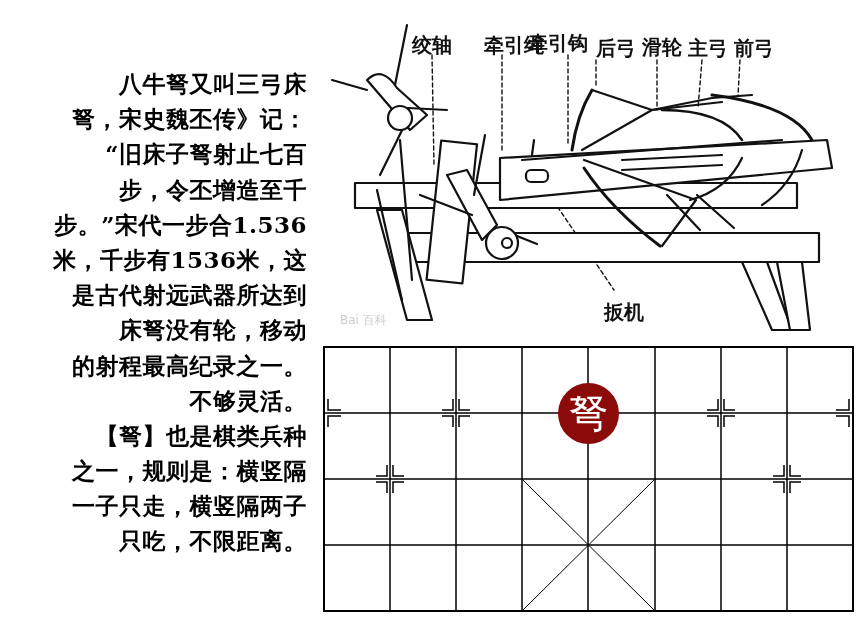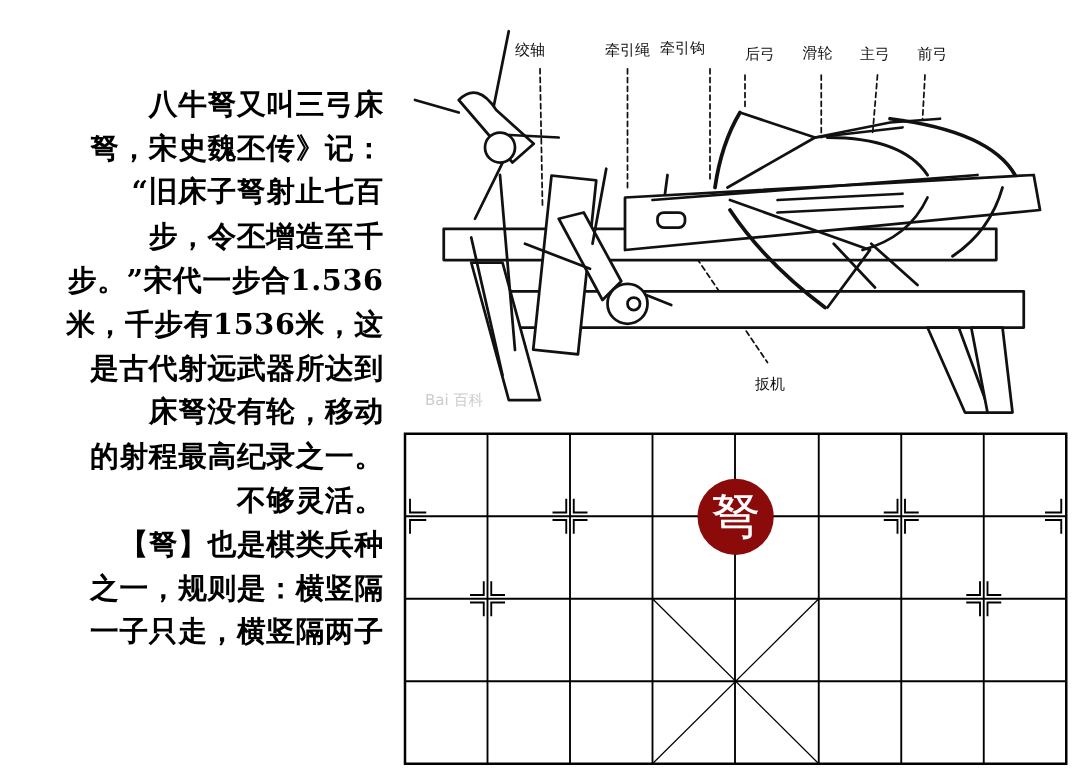--- a/index.html
+++ b/index.html
@@ -16,21 +16,21 @@
     white-space: nowrap; font-weight: bold; letter-spacing: 0.5px; text-align: right;
   }
   .indent { padding-left: 58px; }
   .indent2 { padding-left: 44px; }
   .illustration {
     position: absolute; left: 322px; top: 0; width: 544px; height: 345px;
   }
   .illustration svg { width: 100%; height: 100%; }
   .label {
     position: absolute; font-family: "DejaVu Sans", "Liberation Sans", sans-serif;
-    font-weight: normal; font-size: 12px; color: #111; white-space: nowrap;
+    font-weight: bold; font-size: 20px; color: #111; white-space: nowrap;
   }
   .board {
     position: absolute; left: 324px; top: 347px; width: 529px; height: 264px;
   }
   .board svg { width: 100%; height: 100%; overflow: visible; }
   .piece {
     position: absolute; left: 558px; top: 383px; width: 61px; height: 61px;
     border-radius: 50%; background: #8b0a0a;
     color: #ffffff; font-size: 40px; line-height: 61px; text-align: center;
     font-family: "DejaVu Serif", "Liberation Serif", serif;
@@ -46,20 +46,21 @@
   <div class="line">步，令丕增造至千</div>
   <div class="line">步。”宋代一步合1.536</div>
   <div class="line">米，千步有1536米，这</div>
   <div class="line">是古代射远武器所达到</div>
   <div class="line indent">床弩没有轮，移动</div>
   <div class="line">的射程最高纪录之一。</div>
   <div class="line">不够灵活。</div>
   <div class="line indent2">【弩】也是棋类兵种</div>
   <div class="line">之一，规则是：横竖隔</div>
   <div class="line">一子只走，横竖隔两子</div>
+  <div class="line">只吃，不限距离。</div>
 </div>
 
 <div class="illustration">
   <svg viewBox="0 0 544 345" fill="none" stroke="#111" stroke-width="2.2" stroke-linejoin="round" stroke-linecap="round">
 
     <g stroke-dasharray="4 3" stroke-width="1.4">
       <line x1="110" y1="55" x2="112" y2="165"></line>
       <line x1="180" y1="55" x2="180" y2="150"></line>
       <line x1="246" y1="55" x2="246" y2="145"></line>
       <line x1="274" y1="60" x2="274" y2="88"></line>

